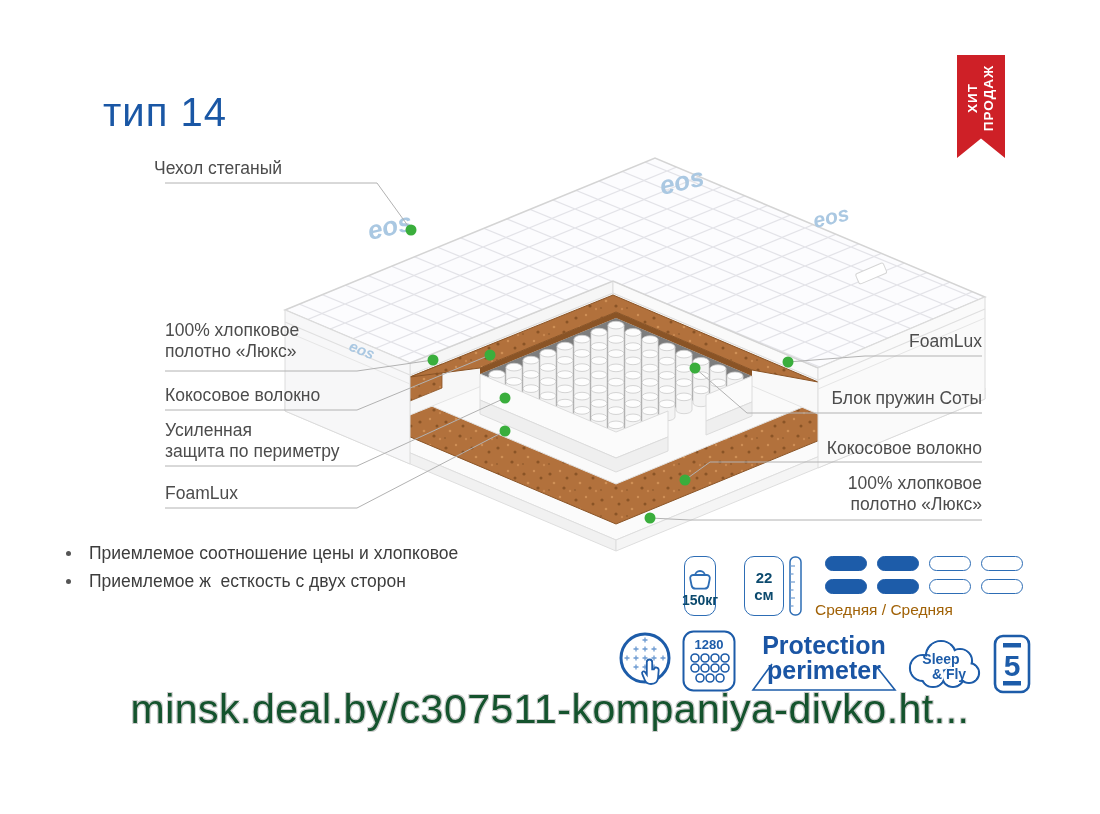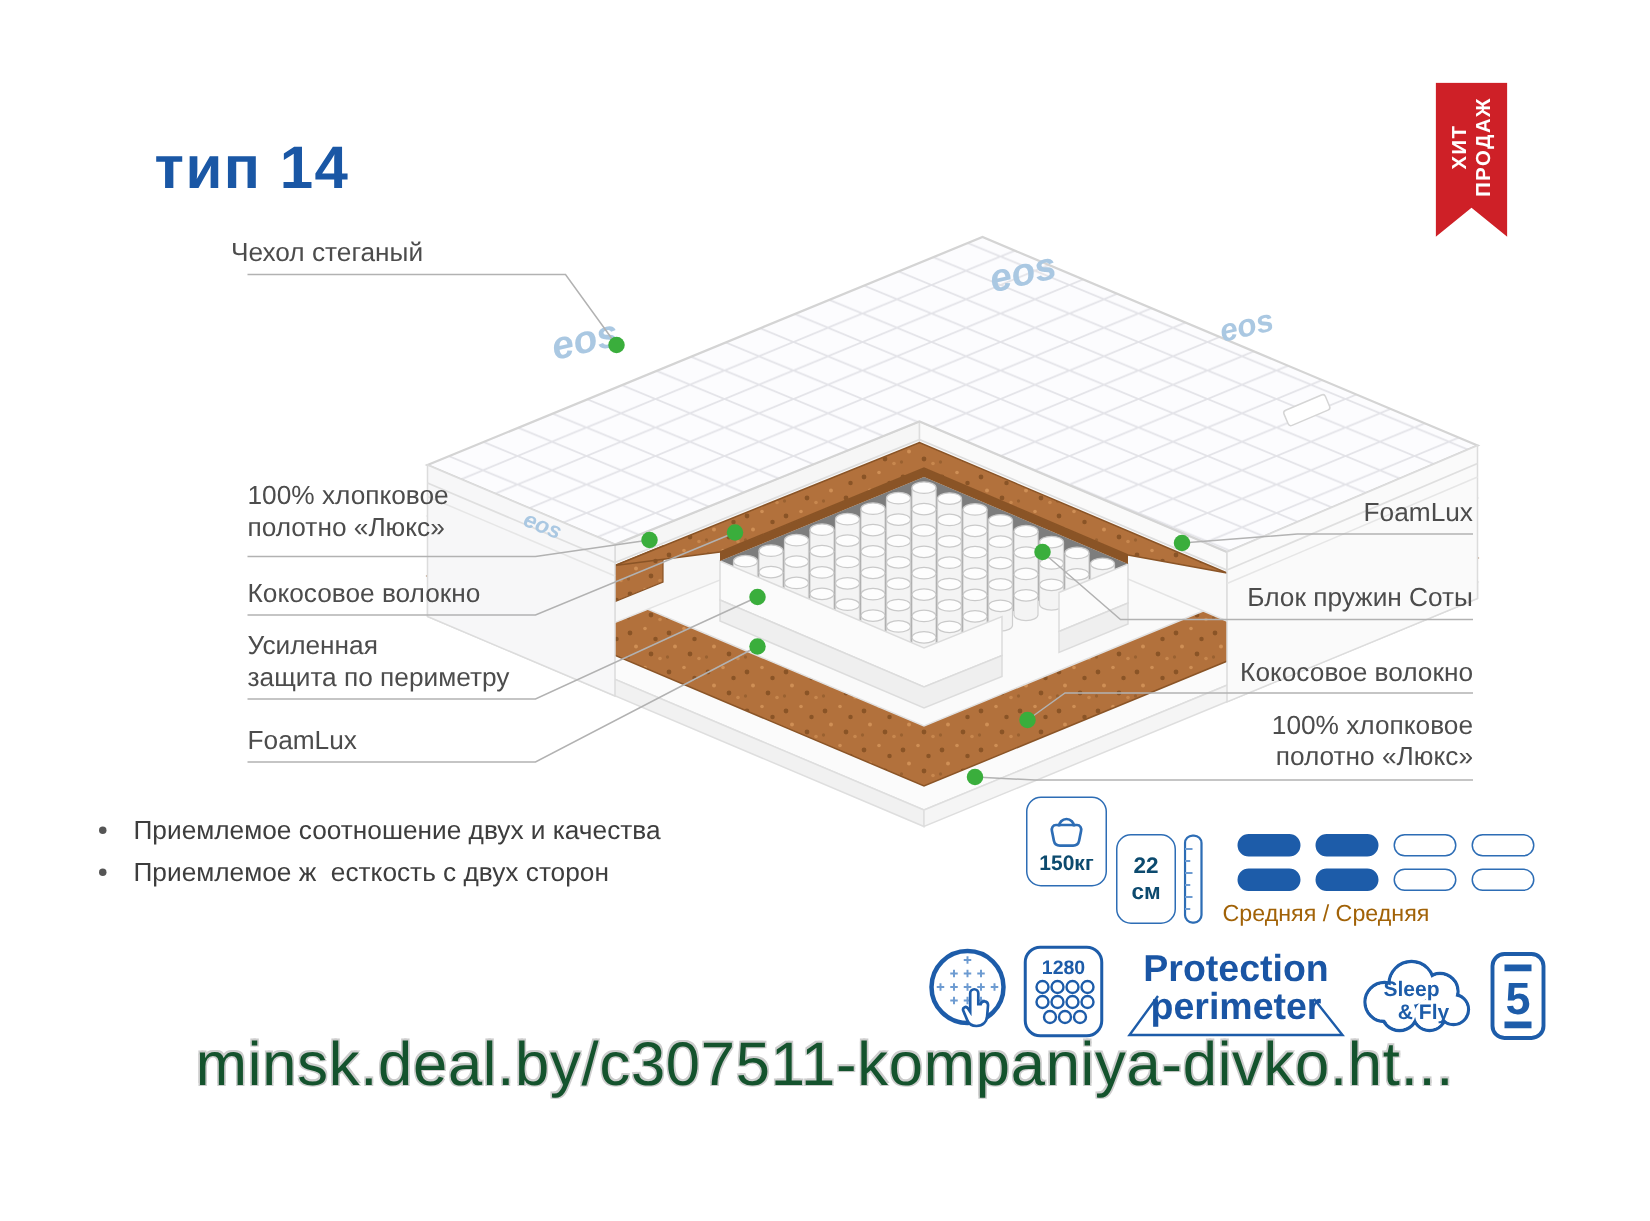--- a/index.html
+++ b/index.html
@@ -1,19 +1,19 @@
 <!DOCTYPE html>
 <html><head>
 <meta charset="utf-8">
 <style>
   html,body{margin:0;padding:0;background:#fff;}
   .stage{position:relative;width:1100px;height:814px;background:#fff;overflow:hidden;
          font-family:"Liberation Sans",sans-serif;}
   
-  .title{position:absolute;left:103px;top:90px;font-size:40px;font-weight:bold;
+  .title{position:absolute;left:103px;top:90px;font-size:40px;font-weight:normal;
          color:#1a57a5;letter-spacing:1px;}
   
   .ribbon{position:absolute;left:957px;top:55px;width:48px;height:103px;background:#ce2027;
           clip-path:polygon(0 0,100% 0,100% 100%,50% 81%,0 100%);}
   .ribbon-inner{position:absolute;left:50%;top:42%;transform:translate(-50%,-50%) rotate(-90deg);
           color:#fff;font-weight:bold;font-size:13.5px;line-height:16px;text-align:center;
           letter-spacing:1px;white-space:nowrap;}
   
   .callout{position:absolute;font-size:17.5px;color:#4c4c4c;line-height:21px;white-space:pre-line;}
   .callout.right{text-align:right;}
@@ -295,29 +295,29 @@
 
   <div class="callout right" style="right:118px;top:331px;width:240px;">FoamLux</div>
   <div class="callout right" style="right:118px;top:388px;width:260px;">Блок пружин Соты</div>
   <div class="callout right" style="right:118px;top:438px;width:260px;">Кокосовое волокно</div>
   <div class="callout right" style="right:118px;top:473px;width:240px;">100% хлопковое
 полотно «Люкс»</div>
 
   <div class="bullets">
     <div class="bullet-row">
       <span class="bullet-dot"></span>
-      <span>Приемлемое соотношение двух и качества</span>
+      <span>Приемлемое соотношение цены и хлопковое</span>
     </div>
     <div class="bullet-row">
       <span class="bullet-dot"></span>
       <span>Приемлемое ж  есткость с двух сторон</span>
     </div>
   </div>
 
-  <div class="feat-box" style="left:684px;top:531px;width:54px;height:60px;">
+  <div class="feat-box" style="left:684px;top:556px;width:32px;height:60px;">
     <svg width="30" height="28" viewBox="0 0 30 28">
       <path d="M10,12 a5,5 0 1,1 10,0" fill="none" stroke="#2d6db5" stroke-width="1.8"></path>
       <path d="M8,11 h14 c2,0 3.2,2 2.7,4 l-1.3,6.5 c-.4,2-2,3.2-4,3.2 h-8.8 c-2,0-3.6-1.2-4-3.2 l-1.3-6.5 c-.5-2,.7-4,2.7-4 z" fill="none" stroke="#2d6db5" stroke-width="1.8"></path>
     </svg>
     <div style="font-size:14px;font-weight:bold;">150кг</div>
   </div>
 
   <div class="feat-box" style="left:744px;top:556px;width:40px;height:60px;font-weight:bold;font-size:15px;line-height:17px;">
     <div>22</div>
     <div>см</div>

